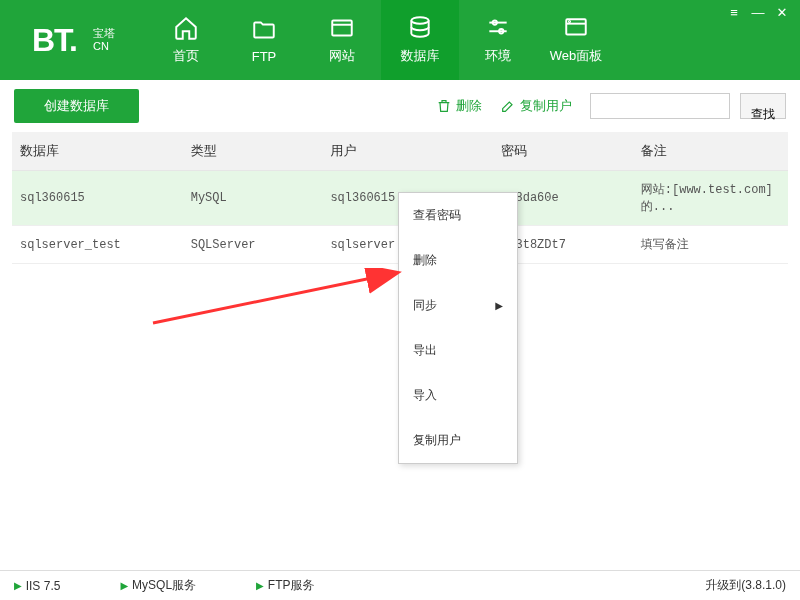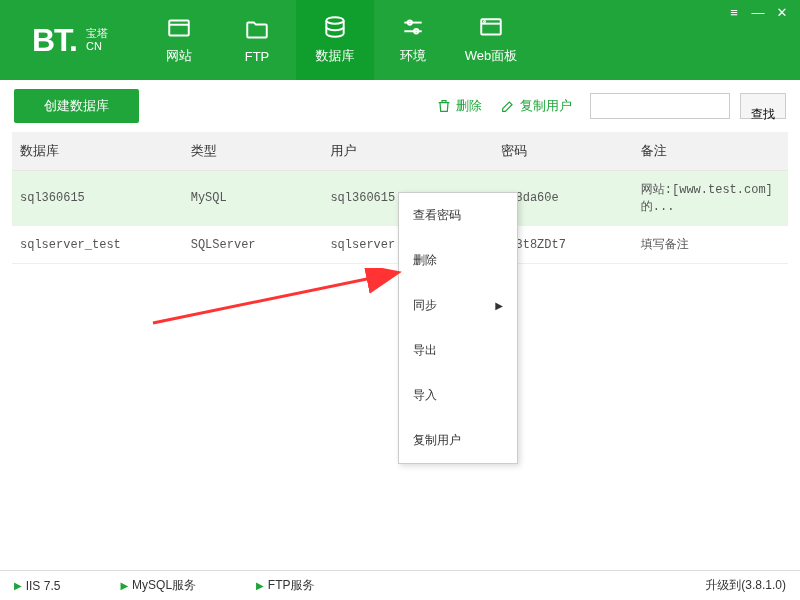--- a/index.html
+++ b/index.html
@@ -1,21 +1,21 @@
 <!DOCTYPE html>
 <html><head>
 <meta charset="utf-8">
 <style>
 * { margin: 0; padding: 0; box-sizing: border-box; }
 body { font-family: "Microsoft YaHei", Arial, sans-serif; font-size: 12px; color: #333; background: #fff; width: 800px; height: 600px; overflow: hidden; position: relative; }
 
 .titlebar { background: #20a53a; height: 80px; display: flex; align-items: stretch; position: relative; }
 .logo { display: flex; align-items: center; padding: 0 32px; color: #fff; }
 .logo-bt { font-size: 32px; font-weight: bold; letter-spacing: -1px; }
-.logo-sub { display: flex; flex-direction: column; font-size: 11px; line-height: 1.2; margin-left: 9px; }
+.logo-sub { display: flex; flex-direction: column; font-size: 11px; line-height: 1.2; margin-left: 16px; }
 
 .nav { display: flex; flex: 1; }
 .nav-item { width: 78px; display: flex; flex-direction: column; align-items: center; justify-content: center; color: #fff; gap: 6px; cursor: pointer; }
 .nav-item.active { background: #109f2c; }
 .nav-icon { width: 26px; height: 26px; }
 .nav-label { font-size: 13px; }
 
 .win-controls { position: absolute; top: 4px; right: 6px; display: flex; gap: 0; }
 .win-btn { width: 24px; height: 16px; display: flex; align-items: center; justify-content: center; color: #fff; cursor: pointer; font-size: 13px; }
 
@@ -54,30 +54,36 @@
   <div class="logo">
     <span class="logo-bt">BT.</span>
     <span class="logo-sub">
       <span>宝塔</span>
       <span>CN</span>
     </span>
   </div>
   <div class="nav">
     <div class="nav-item">
       <svg class="ic nav-icon" viewBox="0 0 24 24">
+          <path d="M3 11l9-8 9 8v10a1 1 0 01-1 1h-5v-7h-6v7H4a1 1 0 01-1-1V11z"></path>
+        </svg>
+      <span class="nav-label">首页</span>
+    </div>
+    <div class="nav-item">
+      <svg class="ic nav-icon" viewBox="0 0 24 24">
+          <path d="M3 6a1 1 0 011-1h5l2 2h9a1 1 0 011 1v10a1 1 0 01-1 1H4a1 1 0 01-1-1V6z"></path>
+        </svg>
+      <span class="nav-label">FTP</span>
+    </div>
+    <div class="nav-item">
+      <svg class="ic nav-icon" viewBox="0 0 24 24">
           <rect x="3" y="5" width="18" height="14" rx="1"></rect>
           <line x1="3" y1="9" x2="21" y2="9"></line>
         </svg>
       <span class="nav-label">网站</span>
-    </div>
-    <div class="nav-item">
-      <svg class="ic nav-icon" viewBox="0 0 24 24">
-          <path d="M3 6a1 1 0 011-1h5l2 2h9a1 1 0 011 1v10a1 1 0 01-1 1H4a1 1 0 01-1-1V6z"></path>
-        </svg>
-      <span class="nav-label">FTP</span>
     </div>
     <div class="nav-item active">
       <svg class="ic nav-icon" viewBox="0 0 24 24">
           <ellipse cx="12" cy="5" rx="8" ry="3"></ellipse>
           <path d="M4 5v6c0 1.7 3.6 3 8 3s8-1.3 8-3V5"></path>
           <path d="M4 11v6c0 1.7 3.6 3 8 3s8-1.3 8-3v-6"></path>
         </svg>
       <span class="nav-label">数据库</span>
     </div>
     <div class="nav-item">

